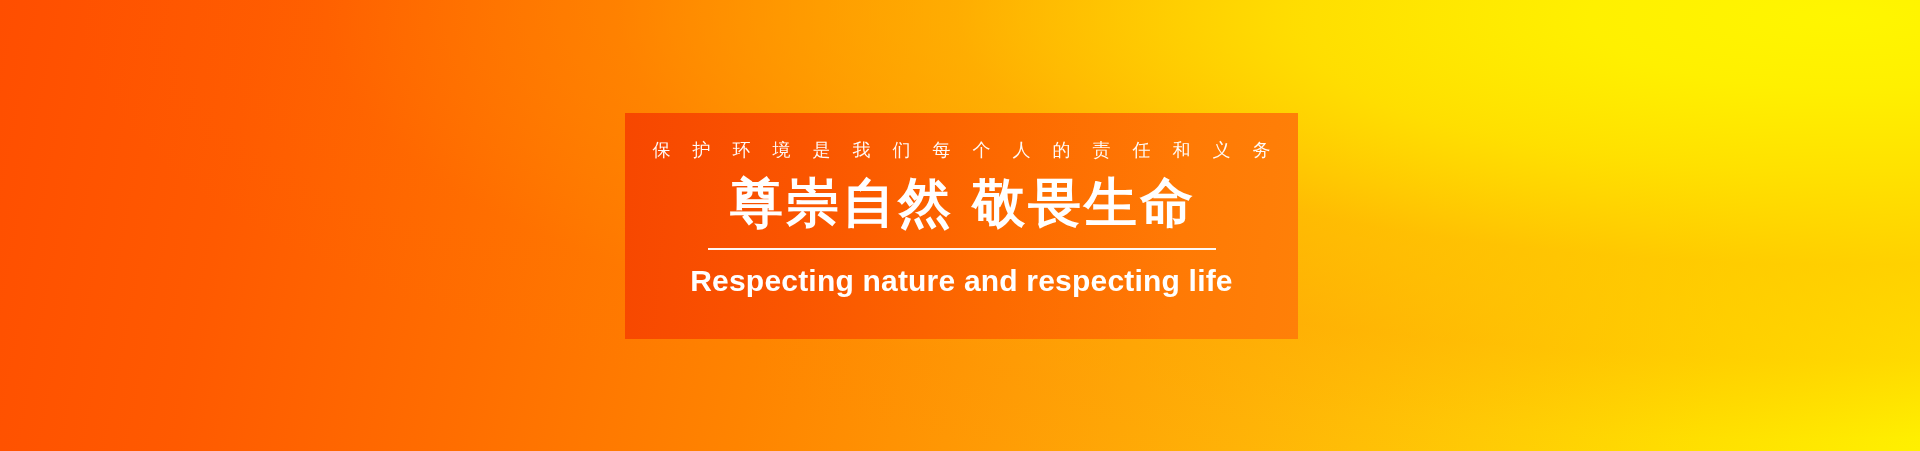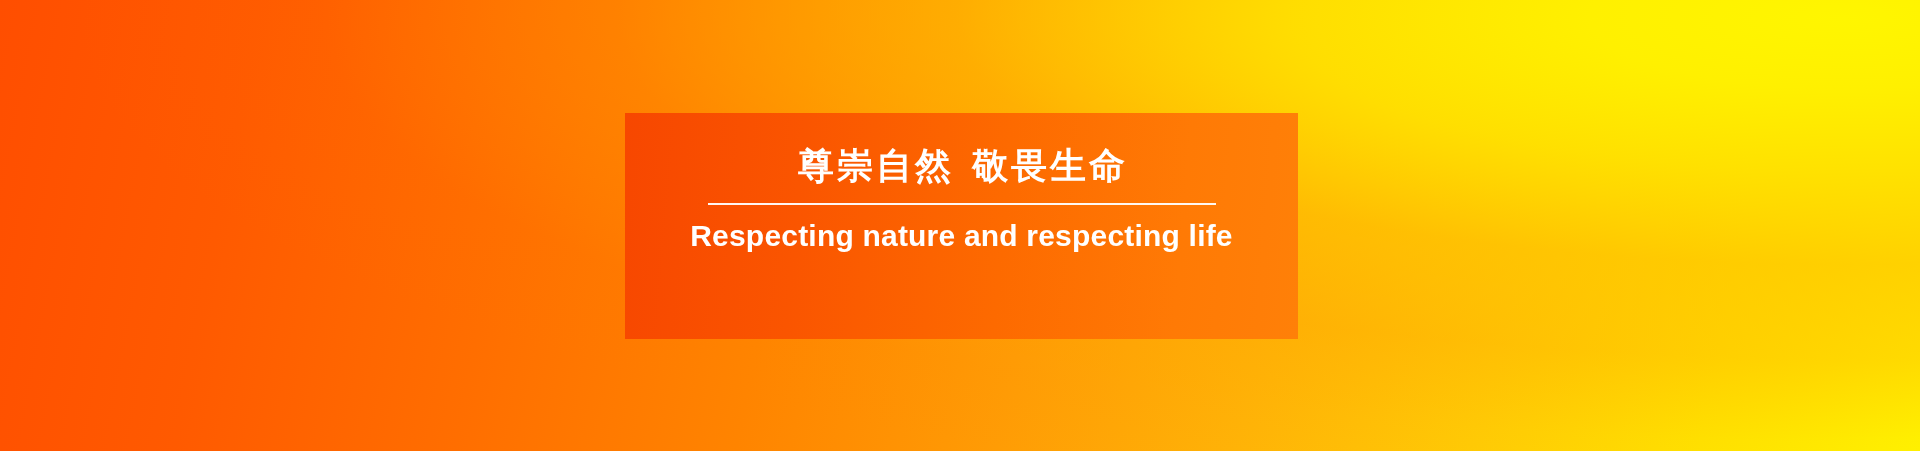--- a/index.html
+++ b/index.html
@@ -35,23 +35,23 @@
     color:#FFFFFF;
     font-size:18px;
     letter-spacing:8.5px;
     text-indent:8.5px;
     line-height:1;
     font-weight:400;
     white-space:nowrap;
     opacity:0.97;
   }
   .headline {
-    margin-top:7px;
+    margin-top:17px;
     color:#FFFFFF;
-    font-size:36px;
+    font-size:53px;
     font-weight:bold;
     letter-spacing:3px;
     text-indent:3px;
     line-height:1.02;
     white-space:nowrap;
     text-align:center;
   }
   .headline .gap { display:inline-block; width:18px; }
   .divider {
     margin-top:18px;
@@ -69,20 +69,21 @@
     line-height:1.12;
     white-space:nowrap;
   }
 </style>
 </head>
 <body>
 
 <div id="banner">
   <div id="panel">
 
+    <div class="tagline">保 护 环 境 是 我 们 每 个 人 的 责 任 和 义 务</div>
 
     <div class="headline">
       <span>尊崇自然</span><span class="gap"></span><span>敬畏生命</span>
     </div>
 
     <div class="divider"></div>
 
     <div class="subtitle">Respecting nature and respecting life</div>
 
   </div>

